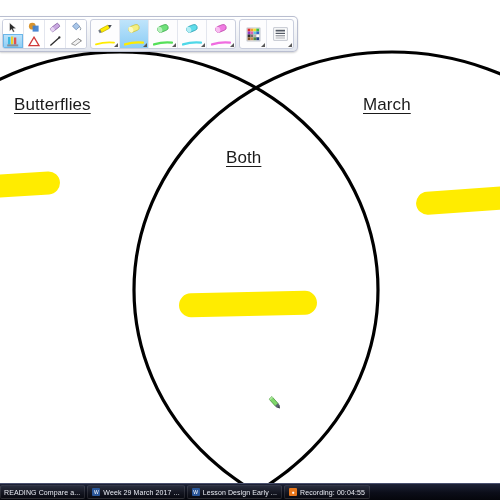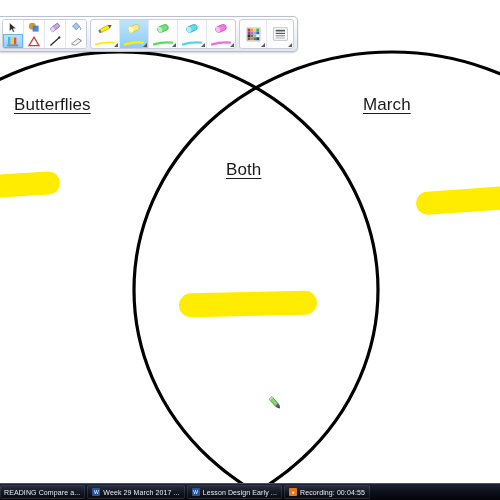--- a/index.html
+++ b/index.html
@@ -42,21 +42,21 @@
     font-family: "Liberation Sans", sans-serif;
     font-size: 17px;
     color: #1a1a1a;
     text-decoration: underline;
     text-underline-offset: 3px;
     white-space: nowrap;
     letter-spacing: 0.1px;
   }
   #label-butterflies { left: 14px;  top: 95px; }
   #label-moth        { left: 363px; top: 95px; }
-  #label-both        { left: 226px; top: 160px; }
+  #label-both        { left: 226px; top: 148px; }
 
   
   .highlight {
     position: absolute;
     background: #ffec00;
     border-radius: 11px;
   }
   #hl-left {
     left: -14px; top: 173px;
     width: 74px; height: 23px;

